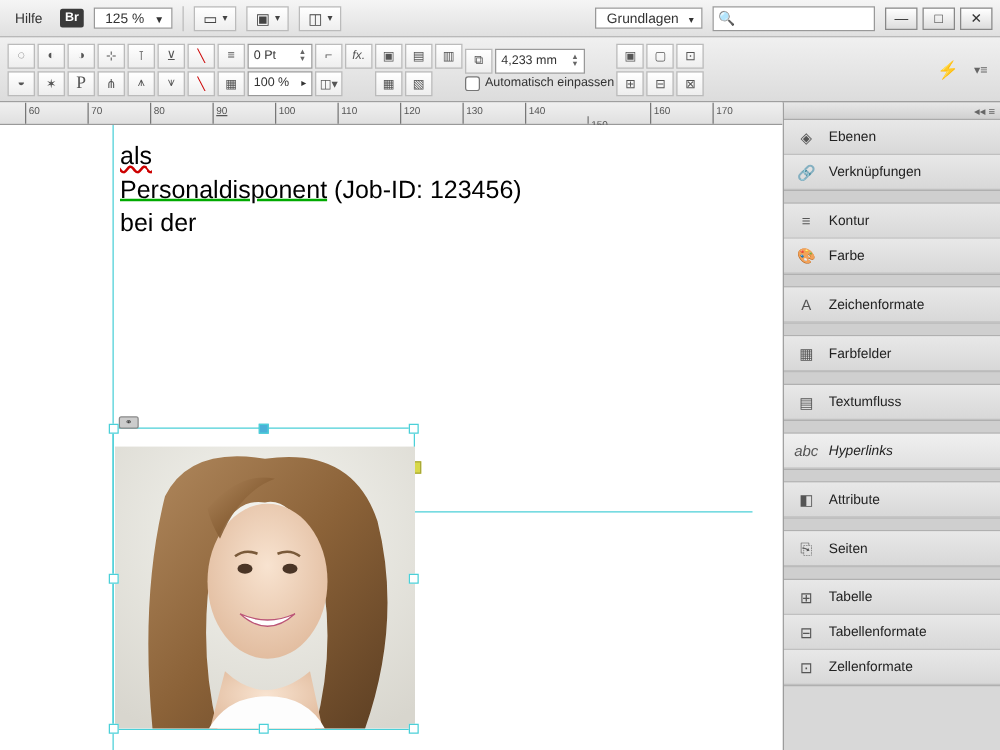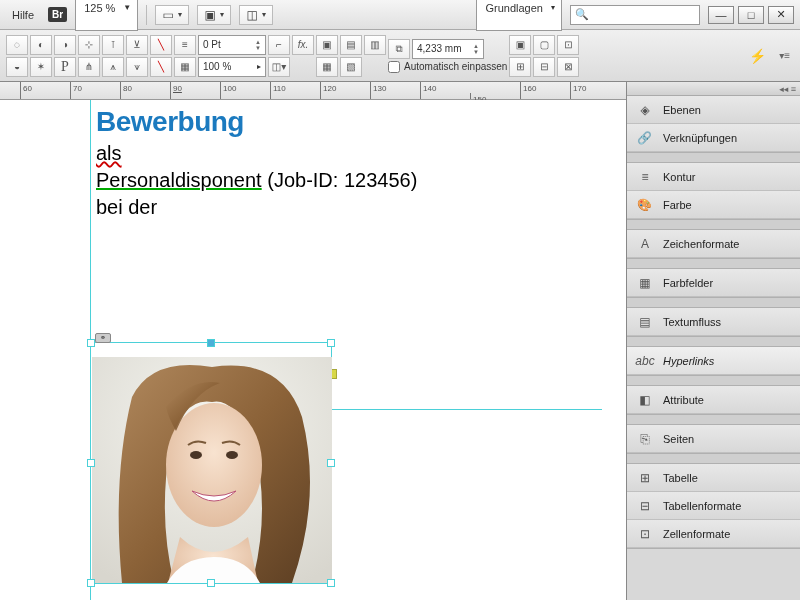--- a/index.html
+++ b/index.html
@@ -1,36 +1,36 @@
 <!DOCTYPE html>
 <html><head>
 <meta charset="utf-8">
 <style>
 * { box-sizing: border-box; margin: 0; padding: 0; font-family: Tahoma, Arial, sans-serif; }
 body { width: 800px; height: 600px; background: #e8e8e8; overflow: hidden; font-size: 11px; color: #333; }
 .menubar { height: 30px; background: linear-gradient(#f5f5f5,#e0e0e0); border-bottom: 1px solid #aaa; display: flex; align-items: center; padding: 0 6px; gap: 8px; }
 .menubar .item { padding: 2px 6px; cursor: pointer; }
 .br-badge { background: #3a3a3a; color: #fff; font-weight: bold; padding: 2px 4px; border-radius: 2px; font-size: 10px; }
-.zoom-box { border: 1px solid #999; background: #fff; padding: 2px 6px 16px 8px; display: flex; align-items: center; gap: 8px; }
+.zoom-box { border: 1px solid #999; background: #fff; padding: 2px 6px 1px 8px; display: flex; align-items: center; gap: 8px; }
 .zoom-box .arrow, .dropdown .arrow { font-size: 8px; color: #333; }
 .menubar .sep { width: 1px; height: 20px; background: #bbb; }
 .tool-ico { width: 24px; height: 20px; border: 1px solid #bbb; background: linear-gradient(#fff,#eee); display: flex; align-items: center; justify-content: center; font-size: 12px; color: #444; }
 .tool-ico.dd { width: 34px; }
 .tool-ico.dd::after { content: "▾"; font-size: 8px; margin-left: 4px; }
 .search { flex: 0 0 130px; height: 20px; background: #fff; border: 1px solid #999; display: flex; align-items: center; padding: 0 4px; color: #888; }
 .search-icon { font-size: 11px; color: #888; margin-right: 4px; }
 .win-controls { display: flex; gap: 4px; margin-left: auto; }
 .win-controls .wbtn { width: 26px; height: 18px; border: 1px solid #888; background: linear-gradient(#fff,#ddd); display: flex; align-items: center; justify-content: center; font-size: 11px; }
 
 .toolbar2 { height: 52px; background: linear-gradient(#f0f0f0,#dcdcdc); border-bottom: 1px solid #888; display: flex; align-items: center; padding: 2px 6px; gap: 2px; }
 .tgroup { display: flex; flex-direction: column; gap: 2px; }
 .trow { display: flex; gap: 2px; }
 .mini { width: 22px; height: 20px; border: 1px solid #bbb; background: linear-gradient(#fff,#eee); display: flex; align-items: center; justify-content: center; font-size: 10px; color: #555; }
 .mini.red { color: #c00; }
-.pt-box { width: 68px; height: 20px; border: 1px solid #999; background: #fff; display: flex; align-items: center; padding: 0 4px; font-size: 10px; justify-content: space-between; }
+.pt-box { width: 52px; height: 20px; border: 1px solid #999; background: #fff; display: flex; align-items: center; padding: 0 4px; font-size: 10px; justify-content: space-between; }
 .pt-box .stepper { display: flex; flex-direction: column; font-size: 6px; line-height: 6px; color: #666; }
 .chk { display: flex; align-items: center; gap: 4px; font-size: 10px; }
 .chk input { width: 12px; height: 12px; }
 .bolt { margin-left: auto; font-size: 14px; color: #666; padding-right: 6px; }
 .flydown { font-size: 10px; color: #666; padding: 0 4px; }
 
 .workspace { display: flex; height: calc(600px - 82px); }
 .canvas-area { flex: 1; background: #fff; position: relative; overflow: hidden; }
 .ruler-h { height: 18px; background: linear-gradient(#f0f0f0,#e0e0e0); border-bottom: 1px solid #999; position: relative; font-size: 8px; color: #555; }
 .ruler-h .tick { position: absolute; top: 0; bottom: 0; border-left: 1px solid #777; padding-left: 2px; padding-top: 2px; text-align: right; }
@@ -209,21 +209,20 @@
         <div class="tick" style="left: 270px;">110</div>
         <div class="tick" style="left: 320px;">120</div>
         <div class="tick" style="left: 370px;">130</div>
         <div class="tick" style="left: 420px;">140</div>
         <div class="tick" style="left: 470px; margin-top: 11px;">150</div>
         <div class="tick" style="left: 520px;">160</div>
         <div class="tick" style="left: 570px;">170</div>
       </div>
     <div class="doc">
       <div class="guide-v" style="left:90px"></div>
-      <h1>Bewerbung</h1>
       <div class="line">
         <span class="redunder">als</span>
       </div>
       <div class="line">
         <span class="greenunder">Personaldisponent</span><span> (Job-ID: 123456)</span>
       </div>
       <div class="line">
         <span>bei der</span>
       </div>
       <div class="extended-frame"></div>

